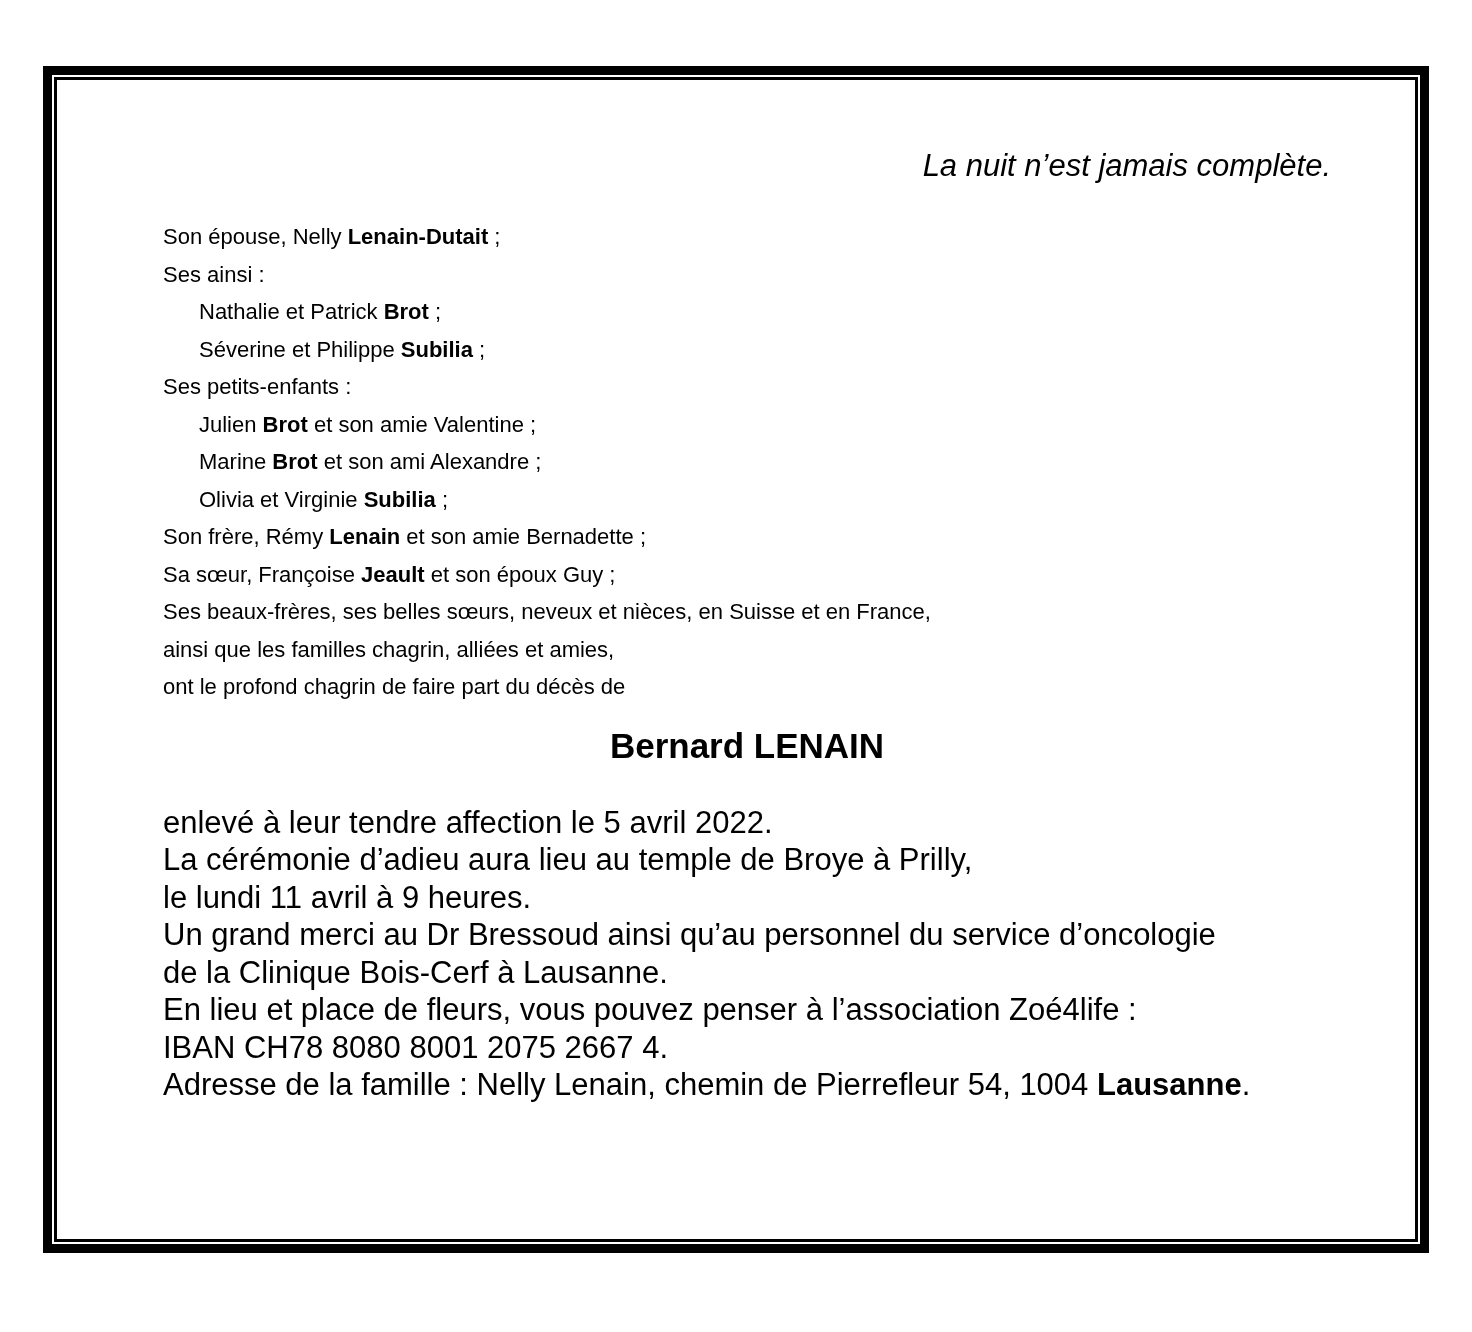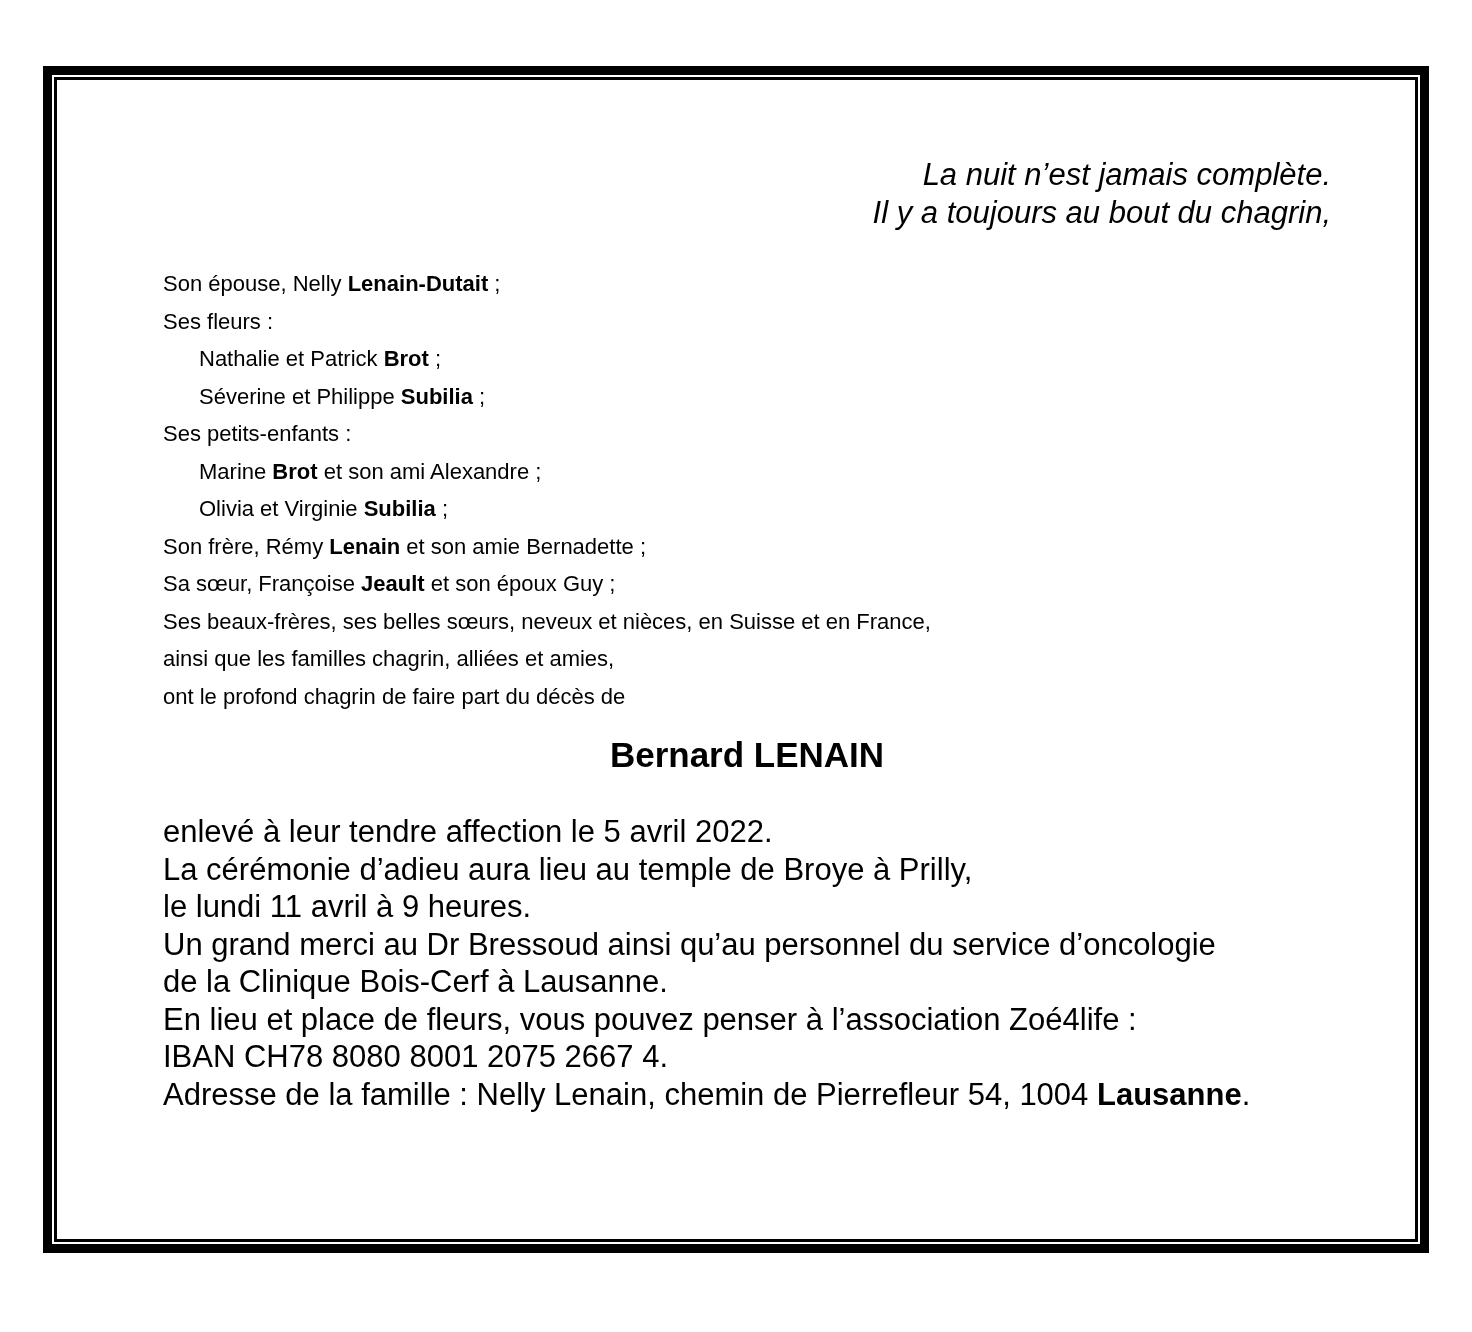--- a/index.html
+++ b/index.html
@@ -29,21 +29,21 @@
   }
   .frame-inner {
     position: absolute;
     inset: 2px;
     border: 3px solid #000000;
   }
   .content {
     position: absolute;
     inset: 0;
     box-sizing: border-box;
-    padding: 16px 84px 0 106px;
+    padding: 7px 84px 0 106px;
     overflow: hidden;
   }
   .line {
     white-space: pre;
   }
   .quote {
     margin-top: 60px;
     text-align: right;
     font-style: italic;
     font-size: 31px;
@@ -76,29 +76,29 @@
 </head>
 <body>
 
 <div class="page">
   <div class="frame-outer">
     <div class="frame-inner">
       <div class="content">
 
         <div class="quote">
             <div class="line"><span class="seg">La nuit n’est jamais complète.</span></div>
-            <div class="line"><span class="seg">Il y a toujours au bout du chagrin,</span></div>
           </div>
 
         <div class="family">
             <div class="line"><span class="seg">Son épouse, Nelly </span><span class="seg-bold">Lenain-Dutait</span><span class="seg"> ;</span></div>
-            <div class="line"><span class="seg">Ses fleurs :</span></div>
+            <div class="line"><span class="seg">Ses ainsi :</span></div>
             <div class="line indent"><span class="seg">Nathalie et Patrick </span><span class="seg-bold">Brot</span><span class="seg"> ;</span></div>
             <div class="line indent"><span class="seg">Séverine et Philippe </span><span class="seg-bold">Subilia</span><span class="seg"> ;</span></div>
             <div class="line"><span class="seg">Ses petits-enfants :</span></div>
+            <div class="line indent"><span class="seg">Julien </span><span class="seg-bold">Brot</span><span class="seg"> et son amie Valentine ;</span></div>
             <div class="line indent"><span class="seg">Marine </span><span class="seg-bold">Brot</span><span class="seg"> et son ami Alexandre ;</span></div>
             <div class="line indent"><span class="seg">Olivia et Virginie </span><span class="seg-bold">Subilia</span><span class="seg"> ;</span></div>
             <div class="line"><span class="seg">Son frère, Rémy </span><span class="seg-bold">Lenain</span><span class="seg"> et son amie Bernadette ;</span></div>
             <div class="line"><span class="seg">Sa sœur, Françoise </span><span class="seg-bold">Jeault</span><span class="seg"> et son époux Guy ;</span></div>
             <div class="line"><span class="seg">Ses beaux-frères, ses belles sœurs, neveux et nièces, en Suisse et en France,</span></div>
             <div class="line"><span class="seg">ainsi que les familles chagrin, alliées et amies,</span></div>
             <div class="line"><span class="seg">ont le profond chagrin de faire part du décès de</span></div>
           </div>
 
         <div class="deceased-name">Bernard LENAIN</div>

